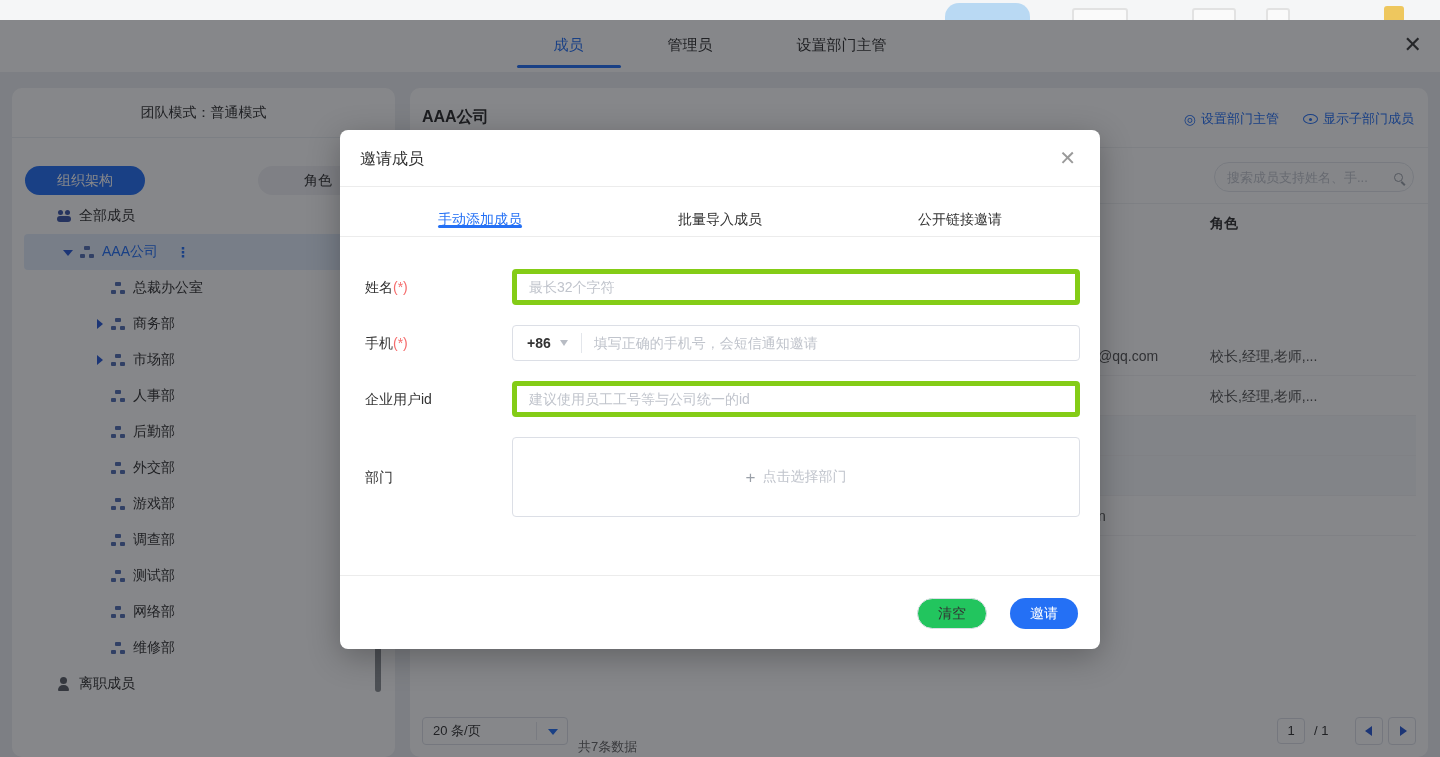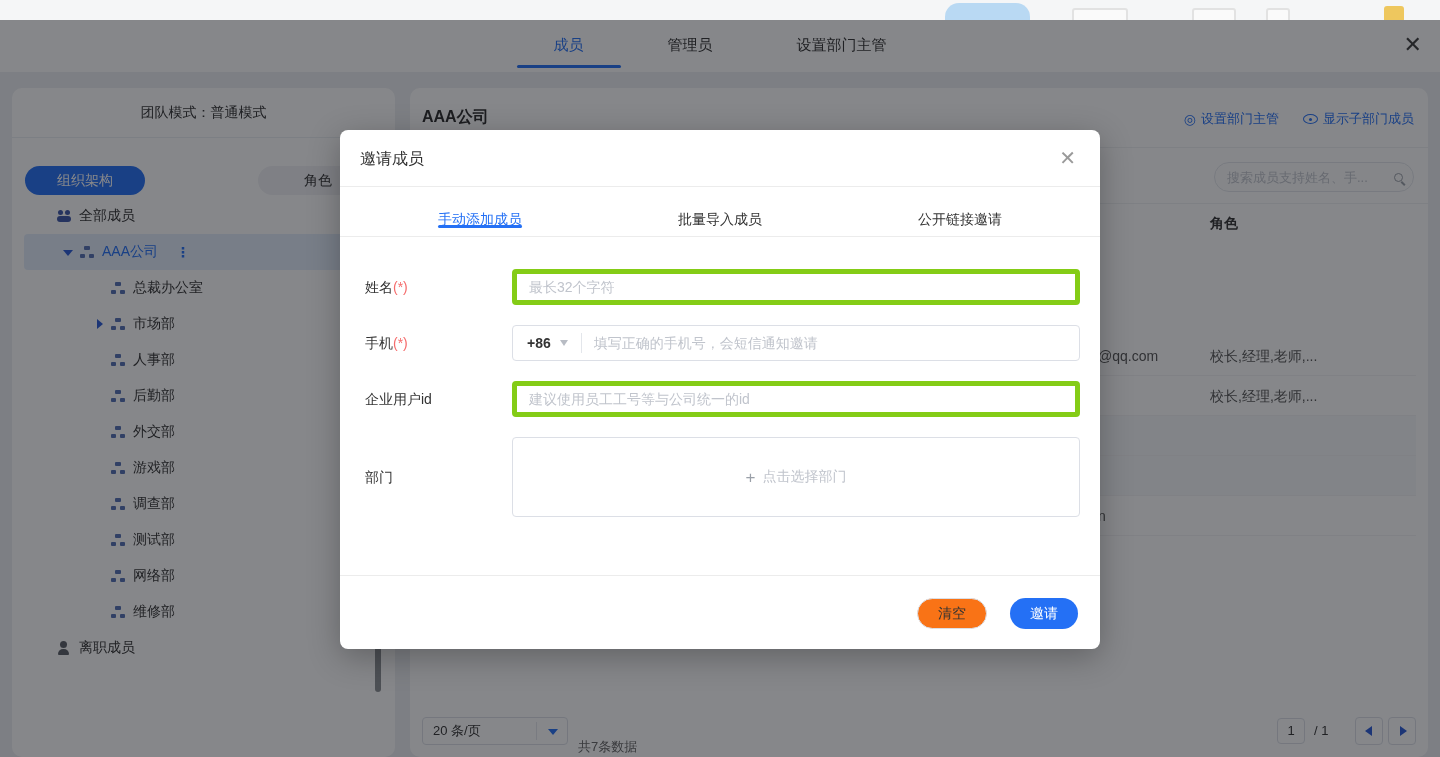--- a/index.html
+++ b/index.html
@@ -114,21 +114,21 @@
   .phone-wrap { position:absolute; left:172px; top:195px; width:568px; height:36px; border:1px solid #dcdfe6; border-radius:4px; background:#fff; display:flex; align-items:center; }
   .cc-text { margin-left:14px; font-size:14px; color:#333; font-weight:600; }
   .cc-caret { margin-left:9px; border:4.5px solid transparent; border-bottom:0; border-top:6px solid #b8bcc4; cursor:pointer; }
   .cc-vline { width:1px; height:20px; background:#e3e6eb; margin-left:13px; }
   .phone-wrap input { flex:1; border:none; outline:none; font-size:14px; color:#333; padding:0 12px; background:transparent; font-family:inherit; min-width:0; }
   .phone-wrap input::placeholder { color:#c0c4cc; }
   .dept-box { position:absolute; left:172px; top:307px; width:568px; height:80px; border:1px solid #dcdfe6; border-radius:4px; background:#fff; display:flex; align-items:center; justify-content:center; gap:7px; cursor:pointer; }
   .plus-glyph { font-size:17px; color:#9aa0a8; line-height:1; }
   .dept-ph { font-size:14px; color:#c0c4cc; }
   .btn { position:absolute; top:468px; height:31px; border-radius:16px; font-size:14px; text-align:center; cursor:pointer; font-family:inherit; }
-  .btn-clear { left:577px; width:70px; background:#f97316; border:1px solid #dcdfe6; color:#333; line-height:29px; }
+  .btn-clear { left:577px; width:70px; background:#22c55e; border:1px solid #dcdfe6; color:#333; line-height:29px; }
   .btn-invite { left:670px; width:68px; background:#2470f5; border:none; color:#fff; line-height:31px; }
 </style>
 </head>
 <body>
 
 <div class="stage">
 
   <div class="topstrip">
     <div class="ts-pill"></div>
     <div class="ts-ghost g1"></div>
@@ -178,20 +178,26 @@
           <span class="tree-more">⋮</span>
         </div>
 
         <div class="tree-row lv2">
           <span class="tree-arrow"></span>
           <span class="tree-icon icon-org"></span>
           <span class="tree-label">总裁办公室</span>
           <span class="tree-more"></span>
         </div>
 
+        <div class="tree-row lv2">
+          <span class="tree-arrow arrow-right"></span>
+          <span class="tree-icon icon-org"></span>
+          <span class="tree-label">商务部</span>
+          <span class="tree-more"></span>
+        </div>
 
         <div class="tree-row lv2">
           <span class="tree-arrow arrow-right"></span>
           <span class="tree-icon icon-org"></span>
           <span class="tree-label">市场部</span>
           <span class="tree-more"></span>
         </div>
 
 
         <div class="tree-row lv2">

